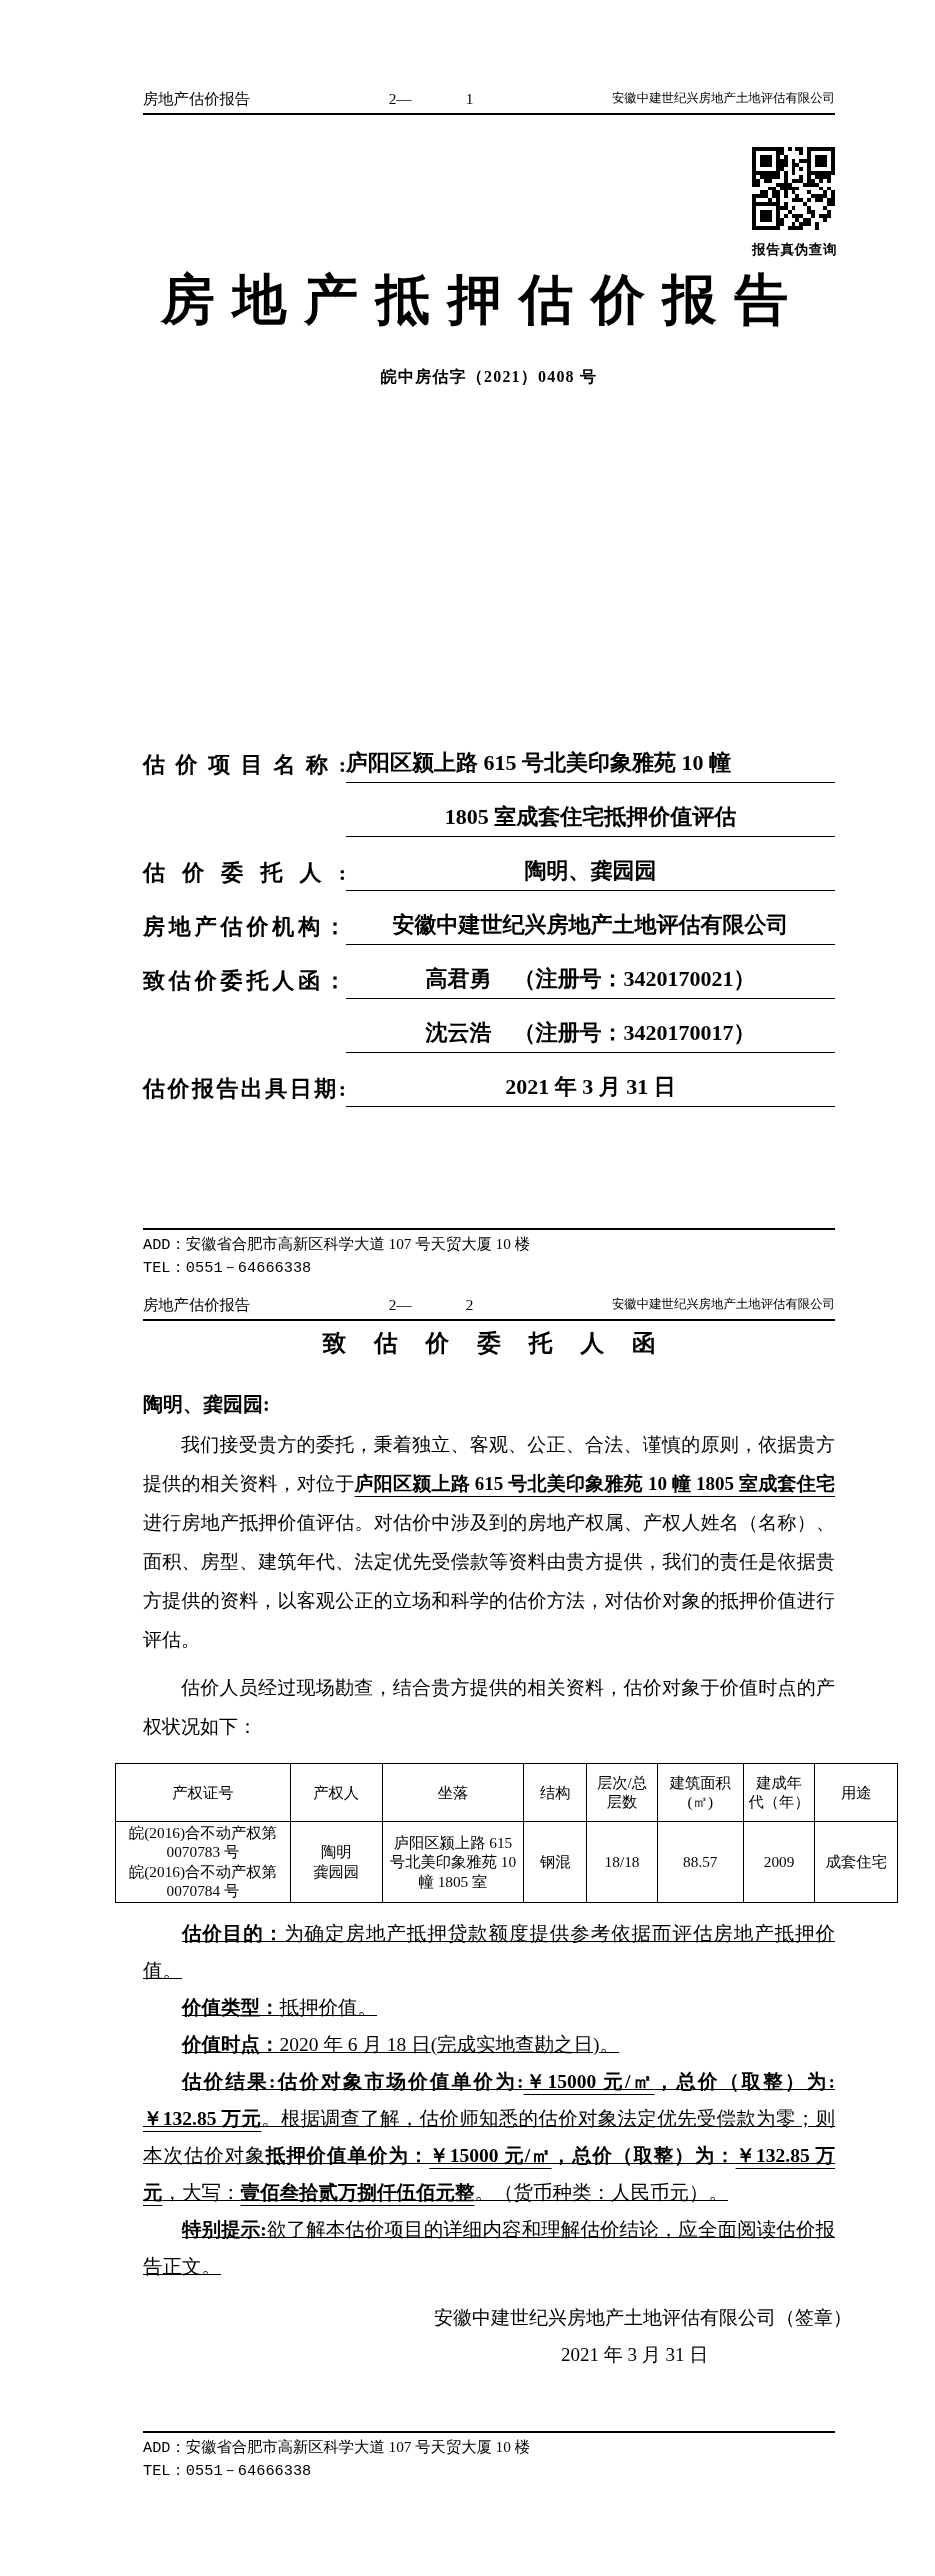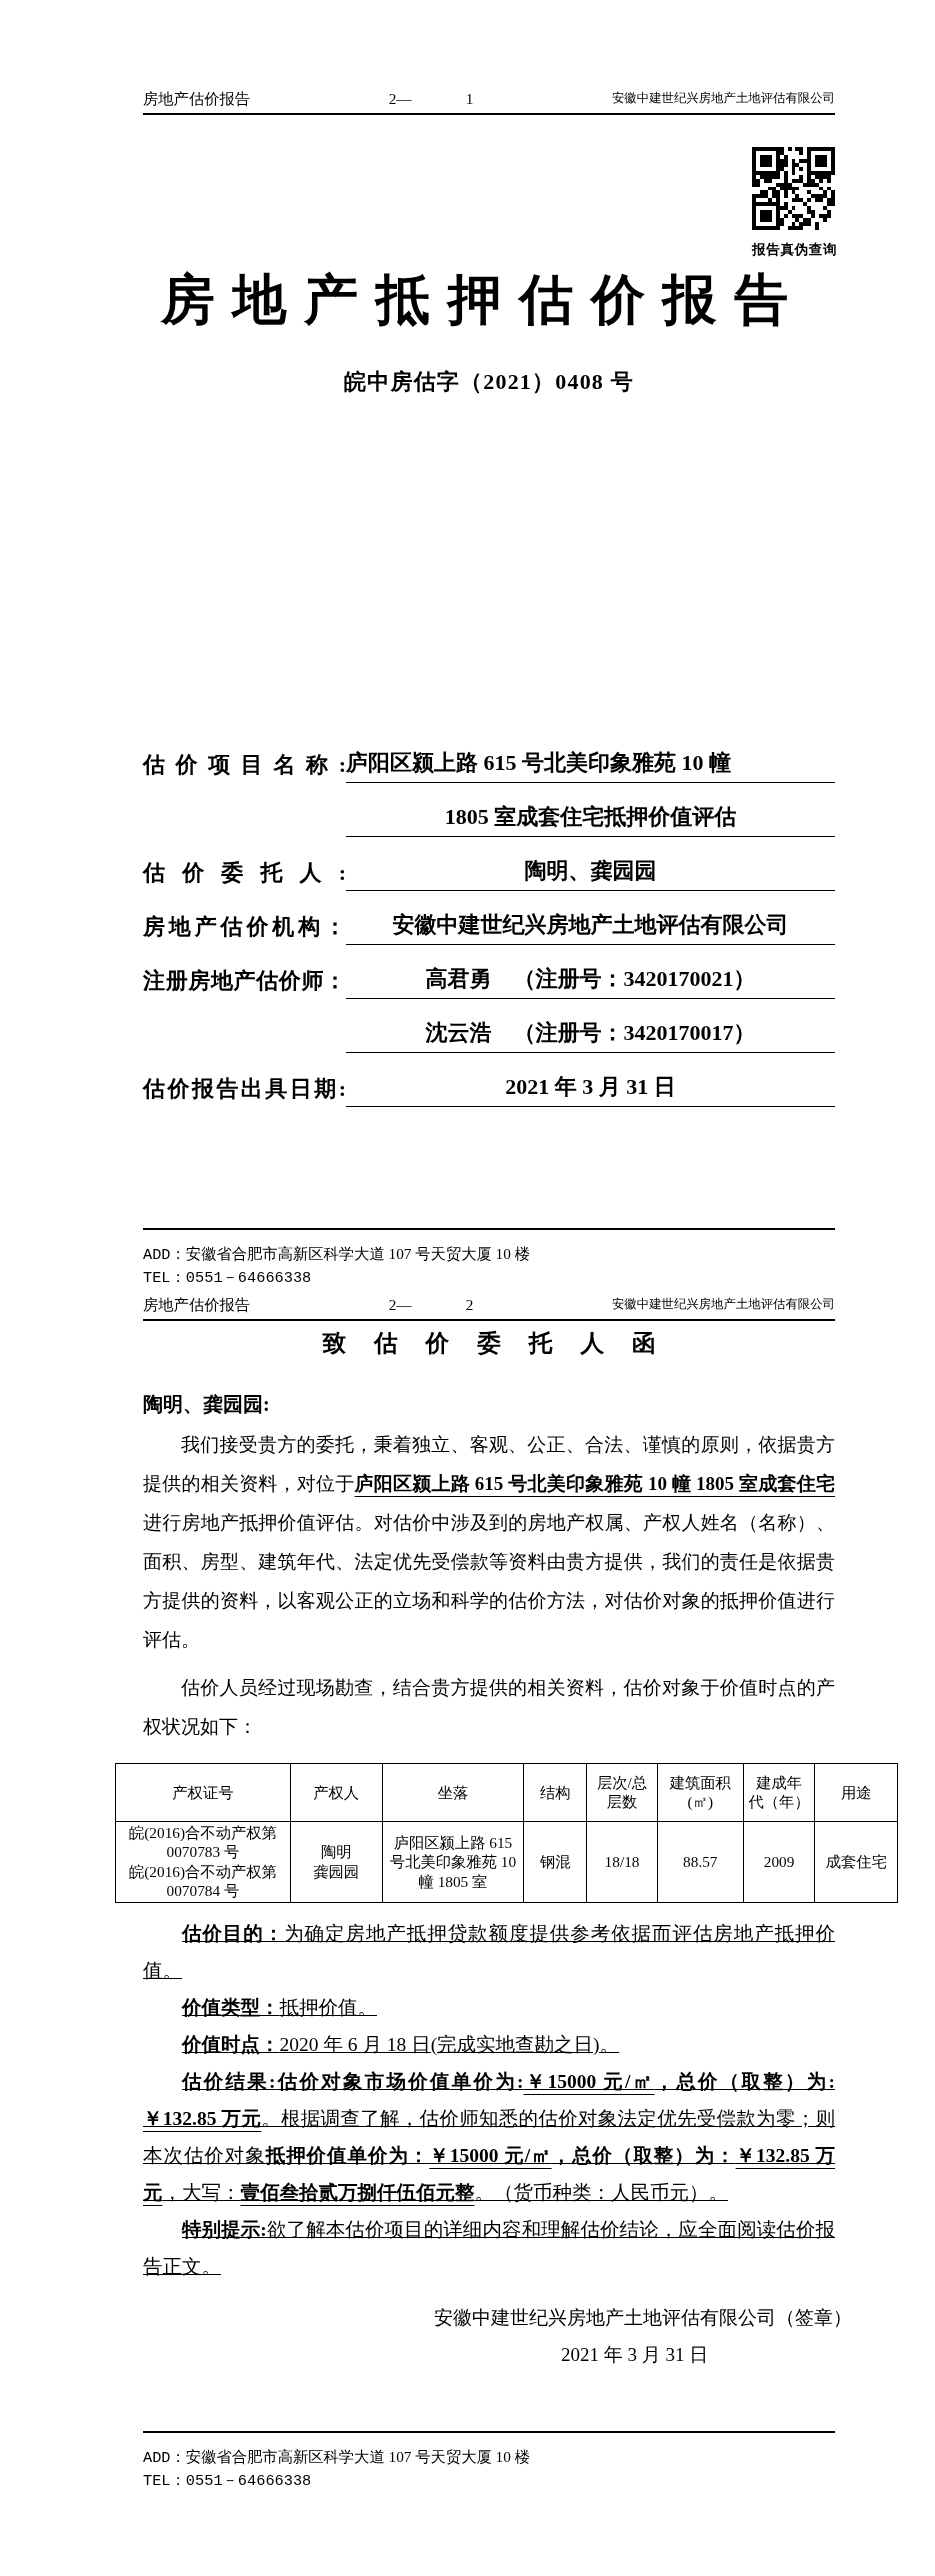--- a/index.html
+++ b/index.html
@@ -8,32 +8,32 @@
     background:#ffffff;color:#000;
     font-family:"Liberation Serif","DejaVu Serif",serif;
     overflow:hidden;
   }
   
   .runhead{position:absolute;left:143px;right:101px;border-bottom:2.9px solid #000;padding-bottom:5.3px;
     display:flex;align-items:flex-end;font-size:15.3px;line-height:17.7px;gap:13px;}
   .runhead .h-left{flex:0 0 auto;}
   .runhead .h-mid{flex:1 1 auto;display:flex;justify-content:center;gap:54px;}
   .runhead .h-right{flex:0 0 auto;font-size:12.4px;}
-  .runfoot{position:absolute;left:143px;right:101px;border-top:2.9px solid #000;padding-top:13px;
+  .runfoot{position:absolute;left:143px;right:101px;border-top:2.9px solid #000;padding-top:3px;
     font-size:15.3px;line-height:22px;}
   .mono{font-family:"Liberation Mono","DejaVu Sans Mono",monospace;}
   
   .qr-wrap{position:absolute;top:147px;right:101px;width:83px;text-align:center;}
   .qr-box{width:83px;height:83px;}
   .qr-box svg{display:block;width:83px;height:83px;}
   .qr-cap{margin-top:10.6px;font-size:13.6px;font-weight:bold;letter-spacing:0.6px;white-space:nowrap;}
   .big-title{position:absolute;top:264px;left:143px;right:101px;
     font-size:54px;font-weight:bold;letter-spacing:17.7px;text-indent:17.7px;white-space:nowrap;}
   .doc-no{position:absolute;top:367px;left:143px;right:101px;text-align:center;
-    font-size:22px;font-weight:bold;letter-spacing:1.2px;}
+    font-size:16px;font-weight:bold;letter-spacing:1.2px;}
   .fields{position:absolute;top:748px;left:143px;right:101px;}
   .frow{display:flex;align-items:flex-end;margin-bottom:19.5px;min-height:31px;}
   .flabel{flex:0 0 203px;font-size:22px;font-weight:bold;text-align:justify;text-align-last:justify;
     padding-bottom:2.4px;}
   .fval{flex:1 1 auto;border-bottom:1.8px solid #000;font-size:22px;font-weight:bold;
     text-align:center;padding-bottom:3.5px;white-space:nowrap;}
   .fval.left{text-align:left;}
   
   .letter{position:absolute;top:1327px;left:143px;right:101px;}
   .l-title{text-align:center;font-size:23.6px;font-weight:bold;letter-spacing:28px;text-indent:28px;
@@ -233,21 +233,21 @@
     </div>
     <div class="frow">
       <div class="flabel">估价委托人:</div>
       <div class="fval">陶明、龚园园</div>
     </div>
     <div class="frow">
       <div class="flabel">房地产估价机构：</div>
       <div class="fval">安徽中建世纪兴房地产土地评估有限公司</div>
     </div>
     <div class="frow">
-      <div class="flabel">注册房地产估价师：</div>
+      <div class="flabel">致估价委托人函：</div>
       <div class="fval">高君勇　（注册号：3420170021）</div>
     </div>
     <div class="frow">
       <div class="flabel"></div>
       <div class="fval">沈云浩　（注册号：3420170017）</div>
     </div>
     <div class="frow">
       <div class="flabel">估价报告出具日期:</div>
       <div class="fval">2021 年 3 月 31 日</div>
     </div>

